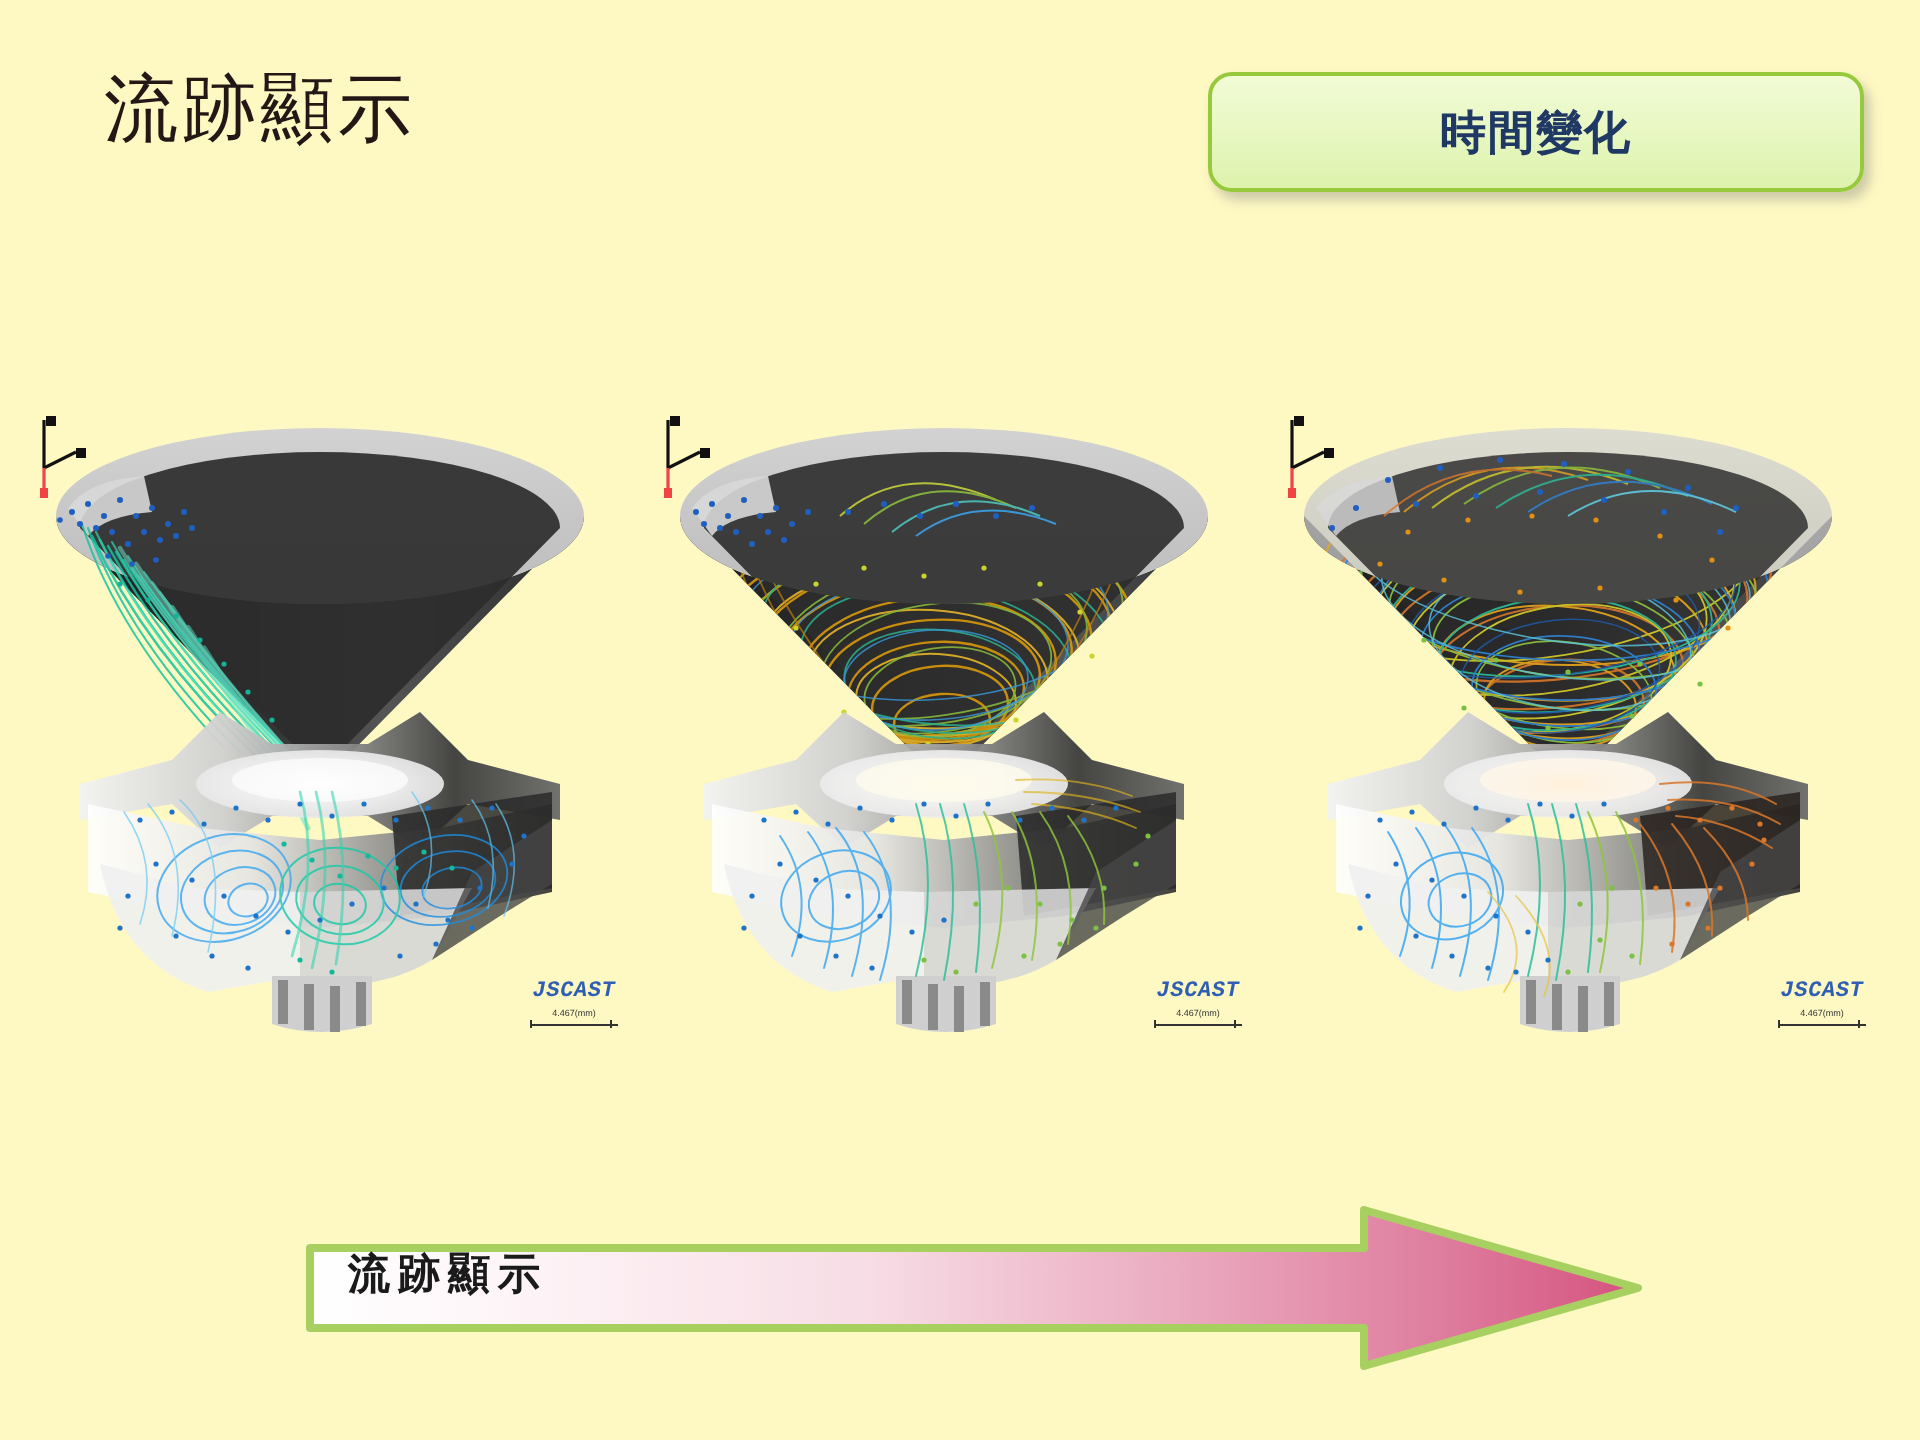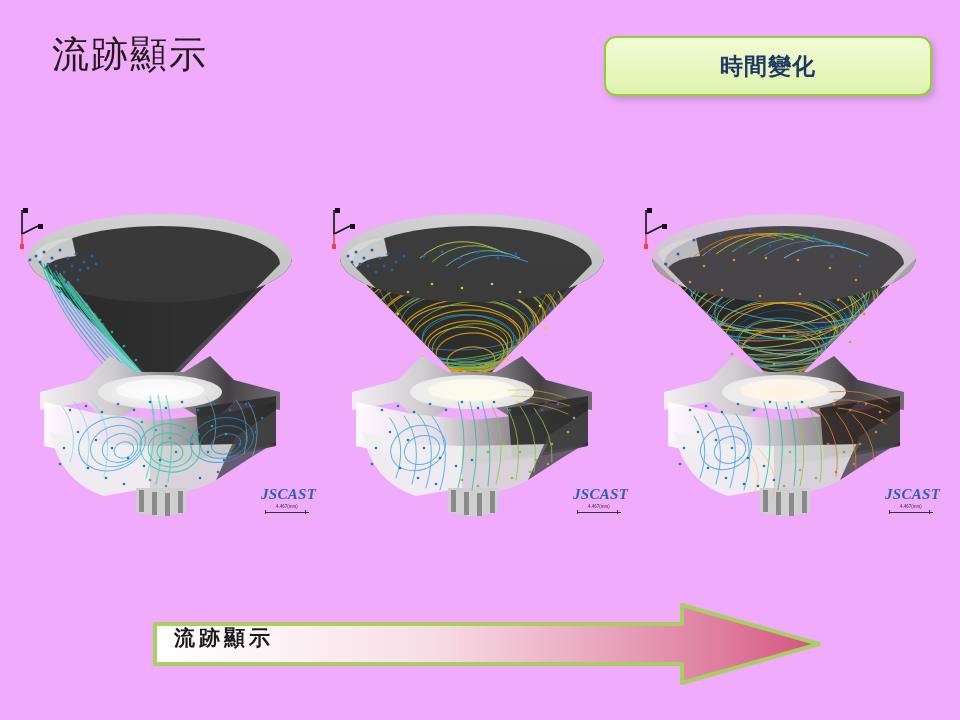--- a/index.html
+++ b/index.html
@@ -4,21 +4,21 @@
 <title>流跡顯示</title>
 <style>
   html,body{margin:0;padding:0;}
   body{
     width:960px;height:720px;
     background:#ffffff;
     font-family:"Liberation Sans","DejaVu Sans",sans-serif;
     overflow:hidden;
     position:relative;
   }
-  .slide{position:absolute;inset:0;width:960px;height:720px;background:#f0abfc;}
+  .slide{position:absolute;inset:0;width:960px;height:720px;background:#fef9c3;}
 
   
   .slide-title{
     position:absolute;left:52px;top:33px;
     font-size:37px;line-height:1.18;
     color:#231815;
     letter-spacing:2px;
     font-weight:400;
     white-space:nowrap;
   }
@@ -46,23 +46,23 @@
   .render.r3{left:624px;}
 
   .render-canvas{position:absolute;left:0;top:0;width:320px;height:330px;}
 
   
   .axis-triad{position:absolute;left:12px;top:8px;width:34px;height:46px;}
 
   
   .watermark{position:absolute;right:7px;bottom:12px;width:52px;text-align:center;}
   .wm-logo{
-    font-family:Liberation Serif, serif;
+    font-family:Liberation Mono, monospace;
     font-style:italic;font-weight:bold;
-    font-size:15px;color:#2f5fb4;letter-spacing:.3px;line-height:1;
+    font-size:11px;color:#2f5fb4;letter-spacing:.3px;line-height:1;
   }
   .wm-scale-text{
     font-size:4.5px;color:#333;line-height:1;margin-top:3px;
     font-family:"Liberation Sans",sans-serif;
   }
   .wm-bar{
     margin-top:1px;height:4px;position:relative;
   }
   .wm-bar:before{content:"";position:absolute;left:4px;right:4px;top:2px;height:1px;background:#333;}
   .wm-bar:after{content:"";position:absolute;left:4px;top:0;width:1px;height:4px;background:#333;

